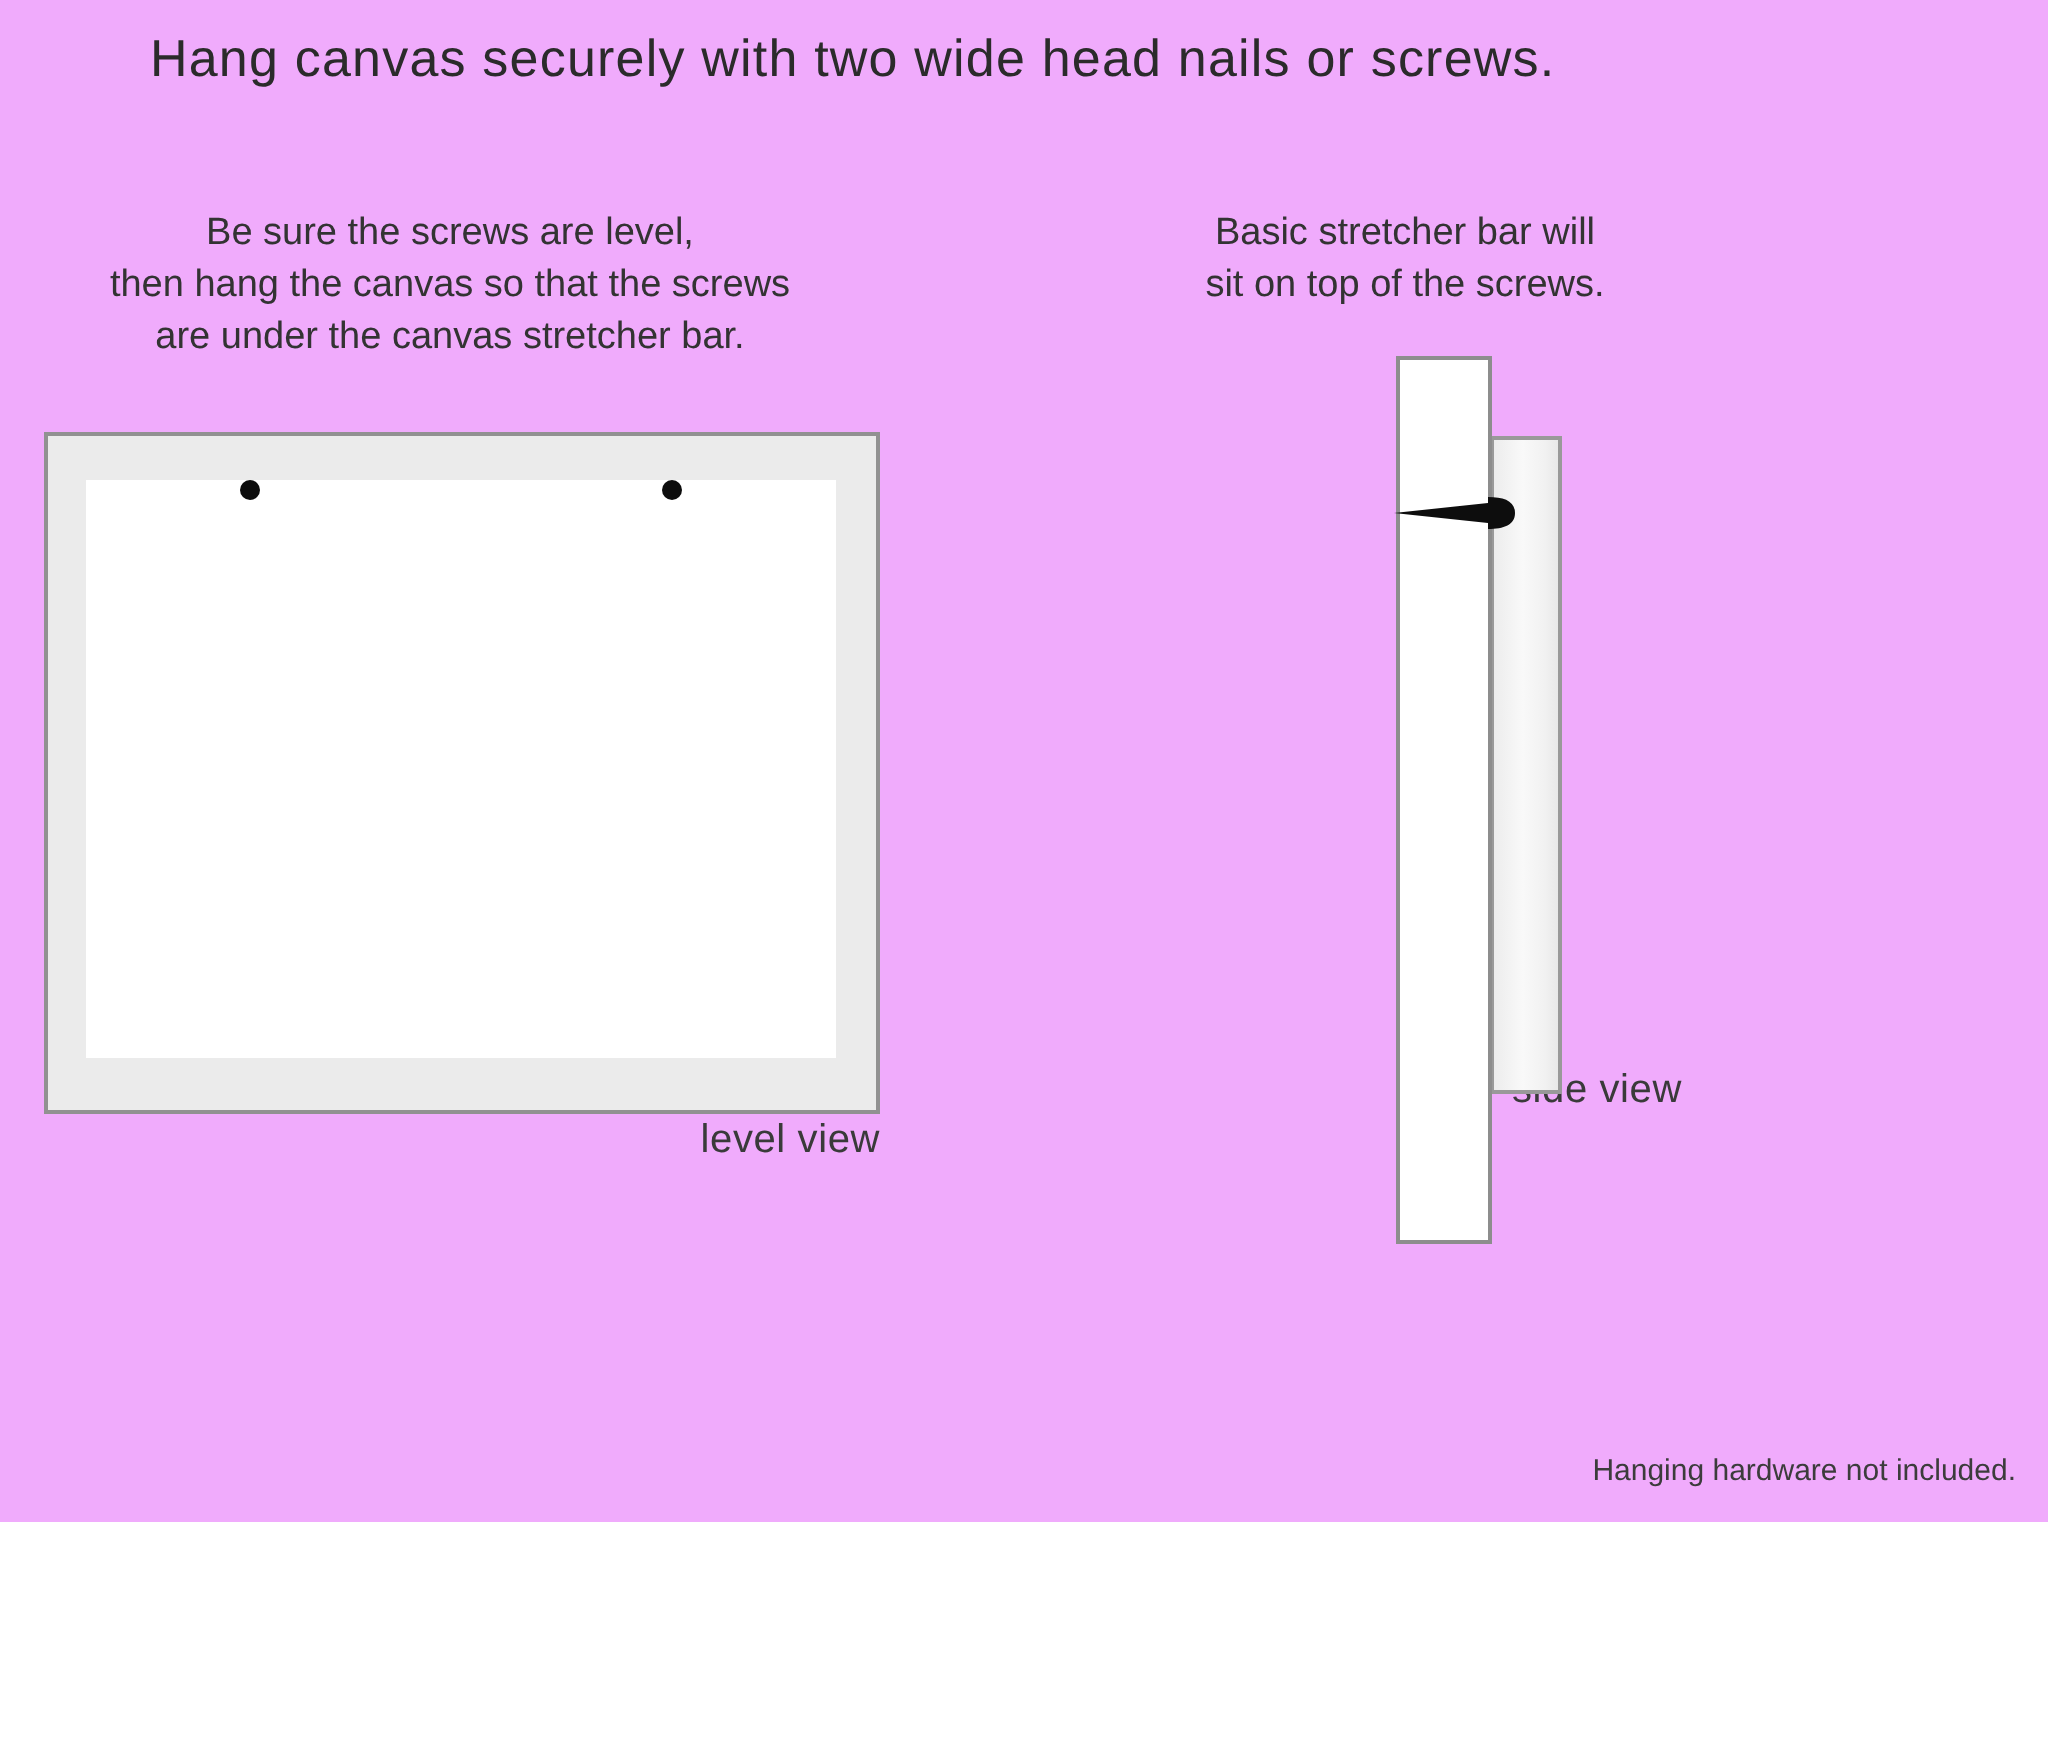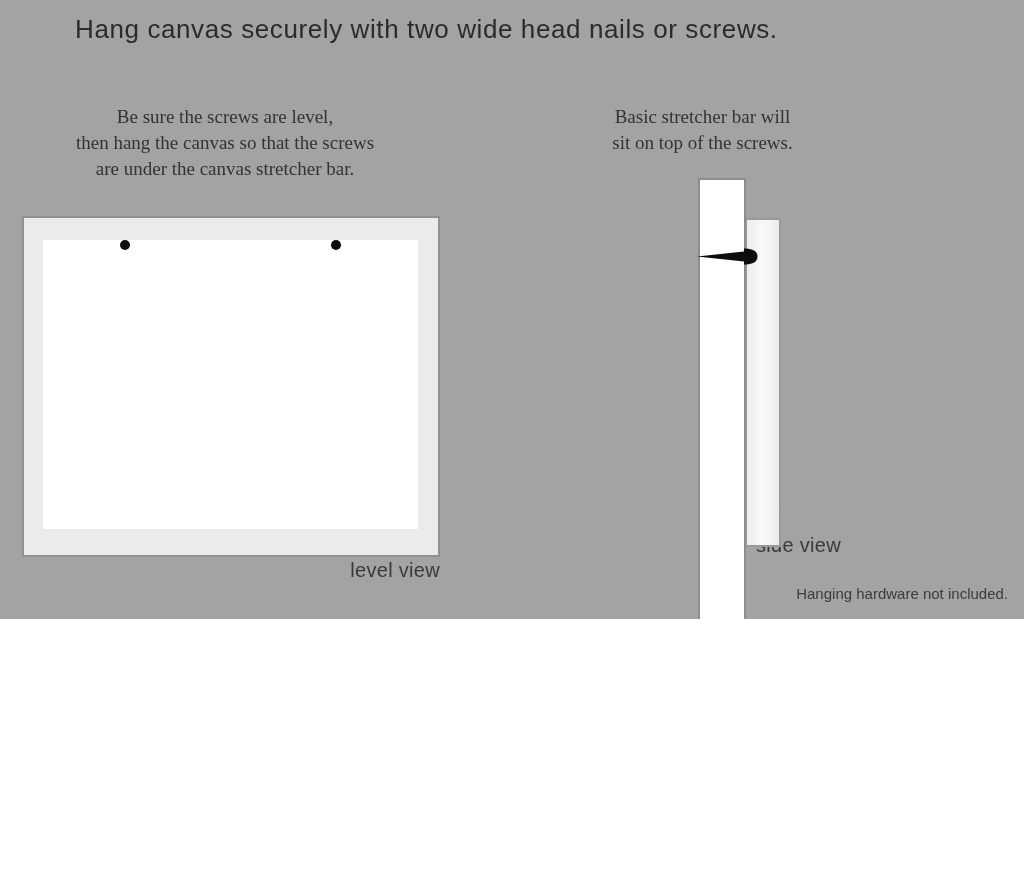--- a/index.html
+++ b/index.html
@@ -3,43 +3,42 @@
 <meta charset="utf-8">
 <style>
   html, body {
     margin: 0;
     padding: 0;
     background: #ffffff;
   }
   .page {
     position: relative;
     width: 1024px;
-    height: 619px;
-    background: #a3a3a3;
+    height: 761px;
+    background: #f0abfc;
     font-family: "Liberation Sans", sans-serif;
     overflow: hidden;
   }
   .title {
     position: absolute;
     left: 75px;
     top: 14px;
     font-size: 26px;
     font-weight: normal;
     letter-spacing: 0.6px;
     color: #2b2b2b;
     white-space: nowrap;
   }
   .instruction {
     position: absolute;
     top: 104px;
     font-size: 19px;
     line-height: 26px;
     color: #333333;
     text-align: center;
-    font-family: Liberation Serif, serif;
   }
   .instruction-left  { left: 10px;  width: 430px; }
   .instruction-right { left: 555px; width: 295px; }
 
   
   .front-outer {
     position: absolute;
     left: 22px;
     top: 216px;
     width: 418px;

